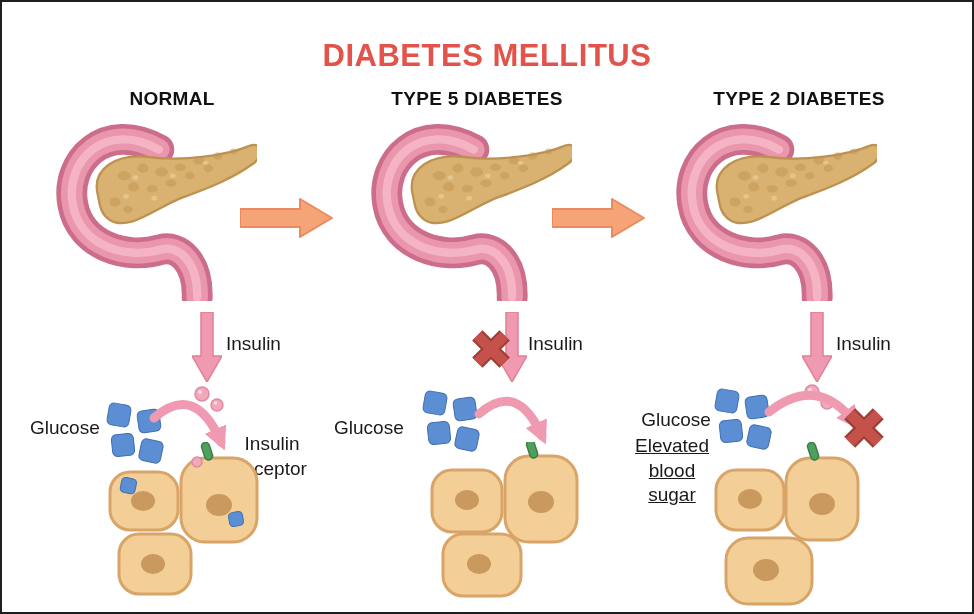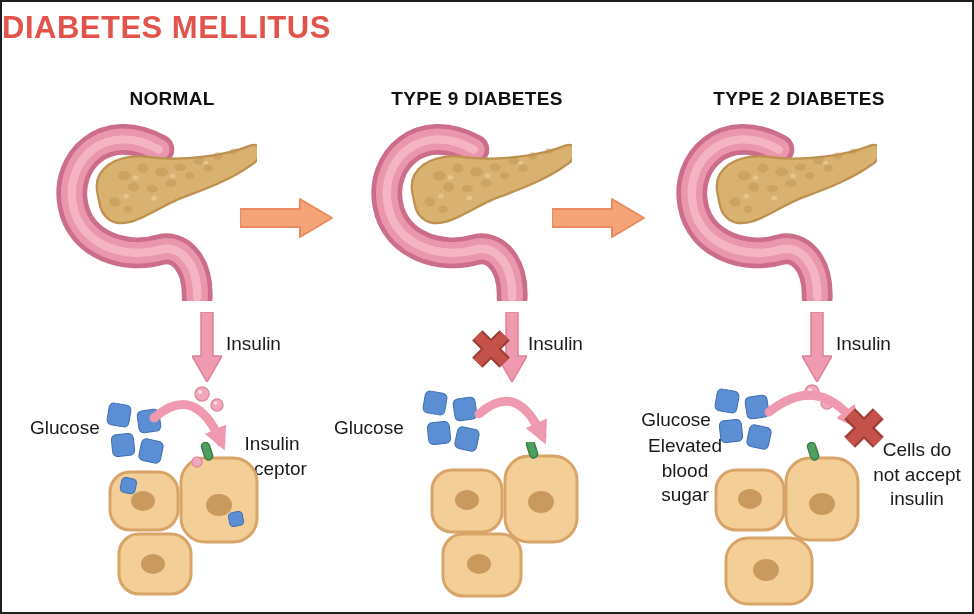--- a/index.html
+++ b/index.html
@@ -4,22 +4,22 @@
 <style>
   * { margin:0; padding:0; box-sizing:border-box; }
   html,body { background:#fff; }
   body { font-family:"Liberation Sans", sans-serif; color:#1a1a1a; }
   .canvas {
     position:relative; width:974px; height:614px;
     background:#fff; border:2px solid #1f1f1f; overflow:hidden;
   }
   .abs { position:absolute; }
   .title {
-    position:absolute; top:8px; left:0; width:100%;
-    text-align:left; font-size:31px; font-weight:800;
+    position:absolute; top:36px; left:0; width:100%;
+    text-align:center; font-size:31px; font-weight:800;
     color:#e2544b; letter-spacing:0.5px;
   }
   .col { position:absolute; top:0; height:100%; }
   .col-heading {
     position:absolute; top:86px; left:0; width:100%;
     text-align:center; font-size:19px; font-weight:bold; color:#111;
     letter-spacing:0.3px;
   }
   .lbl { font-size:19px; line-height:1.3; color:#1a1a1a; }
   .lbl.center { text-align:center; }
@@ -129,21 +129,21 @@
       <g transform="translate(103,12) rotate(-18)">
         <rect x="-4" y="-12" width="8" height="18" rx="4" fill="#4f9f5e" stroke="#3a7d47" stroke-width="1.5"></rect>
       </g>
       <circle class="pinkdot" cx="92" cy="20" r="5"></circle>
       <rect class="chip" x="16" y="36" width="15" height="15" rx="4" transform="rotate(12 23 43)"></rect>
       <rect class="chip" x="124" y="70" width="14" height="14" rx="4" transform="rotate(-10 131 77)"></rect>
     </svg>
   </div>
 
   <div class="col" style="left:330px; width:290px;">
-    <div class="col-heading">TYPE 9 DIABETES</div>
+    <div class="col-heading">TYPE 5 DIABETES</div>
 
     <div class="abs" style="left:25px; top:112px;">
   <svg viewBox="0 0 230 200" width="215" height="187">
     <path d="M125,38 C68,6 24,50 33,97 C41,142 92,156 127,145 C146,140 167,158 166,196" fill="none" stroke="#cb6d8b" stroke-width="33" stroke-linecap="round"></path>
     <path d="M125,38 C68,6 24,50 33,97 C41,142 92,156 127,145 C146,140 167,158 166,196" fill="none" stroke="#ea96ac" stroke-width="23" stroke-linecap="round"></path>
     <path d="M125,38 C68,6 24,50 33,97 C41,142 92,156 127,145 C146,140 167,158 166,196" fill="none" stroke="#f6bac8" stroke-width="9" stroke-linecap="round" opacity="0.85"></path>
     <path d="M60,88 C52,58 80,42 114,46 C152,51 198,44 222,34 C235,29 237,44 226,53 C200,72 170,82 146,91 C120,102 92,126 72,113 C62,106 62,97 60,88 Z" fill="#d9b271" stroke="#bd9251" stroke-width="2.5"></path>
     <g fill="#c09250" opacity="0.45">
       <ellipse cx="88" cy="66" rx="7" ry="5"></ellipse>
             <ellipse cx="108" cy="58" rx="6" ry="5"></ellipse>
@@ -268,38 +268,37 @@
 
     <div class="abs" style="left:88px; top:384px;">
   <svg viewBox="0 0 72 72" width="72" height="72">
     <rect class="chip" x="6" y="4" width="22" height="22" rx="5" transform="rotate(10 17 15)"></rect>
     <rect class="chip" x="36" y="10" width="22" height="22" rx="5" transform="rotate(-8 47 21)"></rect>
     <rect class="chip" x="10" y="34" width="22" height="22" rx="5" transform="rotate(-6 21 45)"></rect>
     <rect class="chip" x="38" y="40" width="22" height="22" rx="5" transform="rotate(12 49 51)"></rect>
   </svg>
 </div>
     <div class="abs lbl center" style="left:8px; top:406px; width:92px;">Glucose</div>
-    <div class="abs lbl center" style="left:17px; top:432px; width:92px;">Elevated blood sugar</div>
+    <div class="abs lbl center" style="left:4px; top:432px; width:92px;text-decoration:underline;">Elevated blood sugar</div>
 
     <svg class="abs" style="left:140px; top:380px;" viewBox="0 0 105 62" width="105" height="62">
       <defs>
         <marker id="ah3" viewBox="0 0 10 10" refX="6" refY="5" markerWidth="2.6" markerHeight="2.6" orient="auto">
           <path d="M0,0 L10,5 L0,10 Z" fill="#ef9ab0"></path>
         </marker>
       </defs>
       <path d="M7,30 Q55,-8 92,40" fill="none" stroke="#ef9ab0" stroke-width="9" stroke-linecap="round" marker-end="url(#ah3)"></path>
     </svg>
 
     <div class="abs" style="left:220px; top:404px; width:44px; height:44px;">
   <svg viewBox="0 0 40 40" width="100%" height="100%">
     <path d="M7,7 L33,33 M33,7 L7,33" stroke="#9e3d36" stroke-width="14" stroke-linecap="butt"></path>
     <path d="M7,7 L33,33 M33,7 L7,33" stroke="#c4524a" stroke-width="10" stroke-linecap="butt"></path>
   </svg>
 </div>
-    <div class="abs lbl center" style="left:250px; top:436px; width:90px;">Cells do not accept insulin</div>
 
     <svg class="abs" style="left:88px; top:440px;" viewBox="0 0 190 170" width="190" height="170">
       <rect class="cell" x="6" y="28" width="68" height="60" rx="20"></rect>
       <ellipse class="nucleus" cx="40" cy="57" rx="12" ry="10"></ellipse>
       <rect class="cell" x="76" y="16" width="72" height="82" rx="24"></rect>
       <ellipse class="nucleus" cx="112" cy="62" rx="13" ry="11"></ellipse>
       <rect class="cell" x="16" y="96" width="86" height="66" rx="22"></rect>
       <ellipse class="nucleus" cx="56" cy="128" rx="13" ry="11"></ellipse>
       <g transform="translate(104,12) rotate(-18)">
         <rect x="-4" y="-12" width="8" height="18" rx="4" fill="#4f9f5e" stroke="#3a7d47" stroke-width="1.5"></rect>

